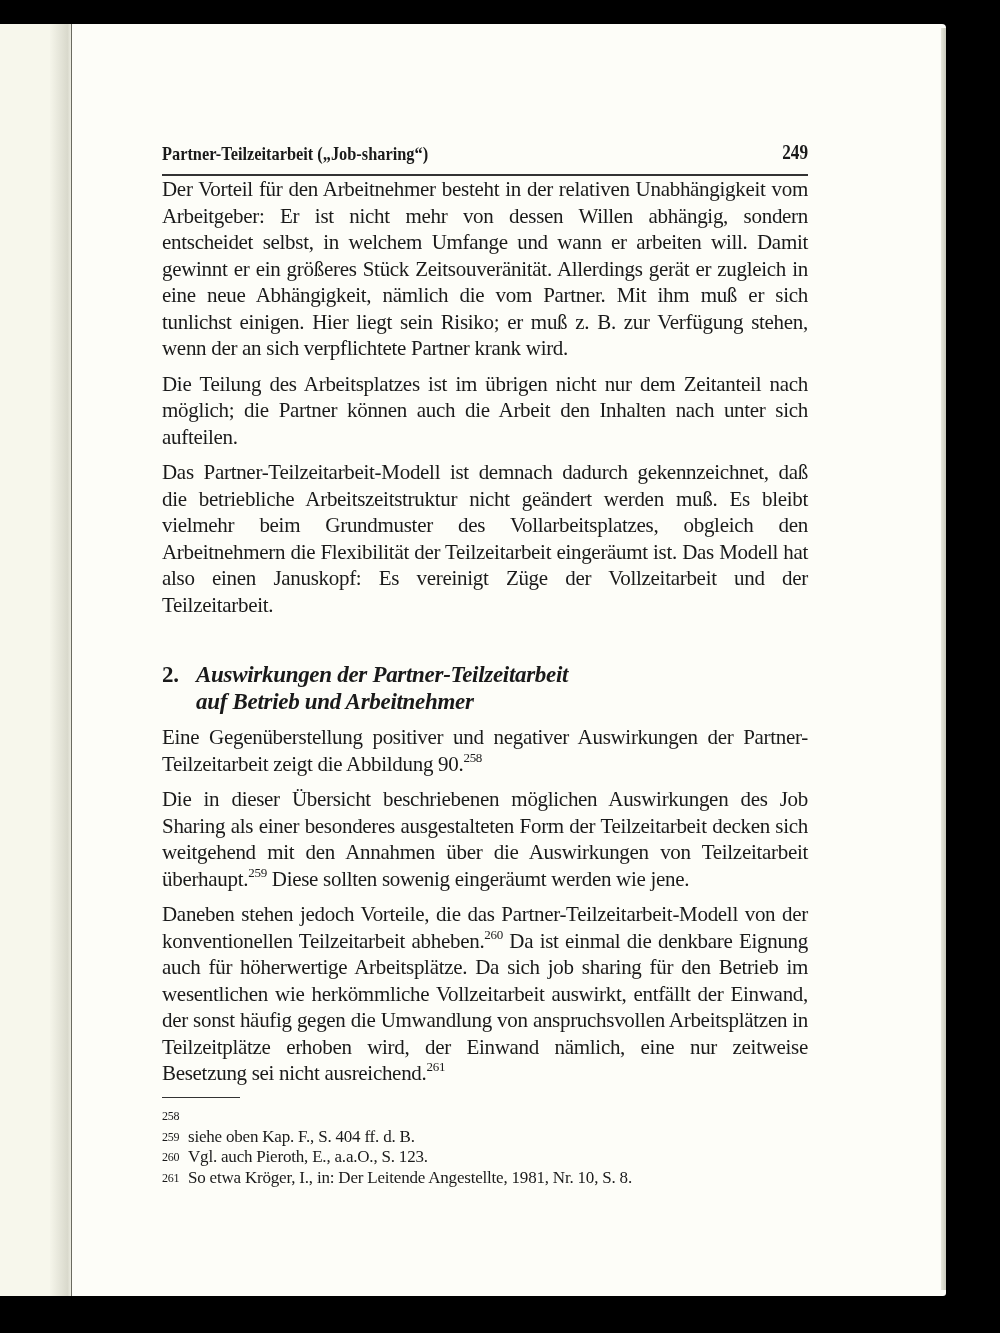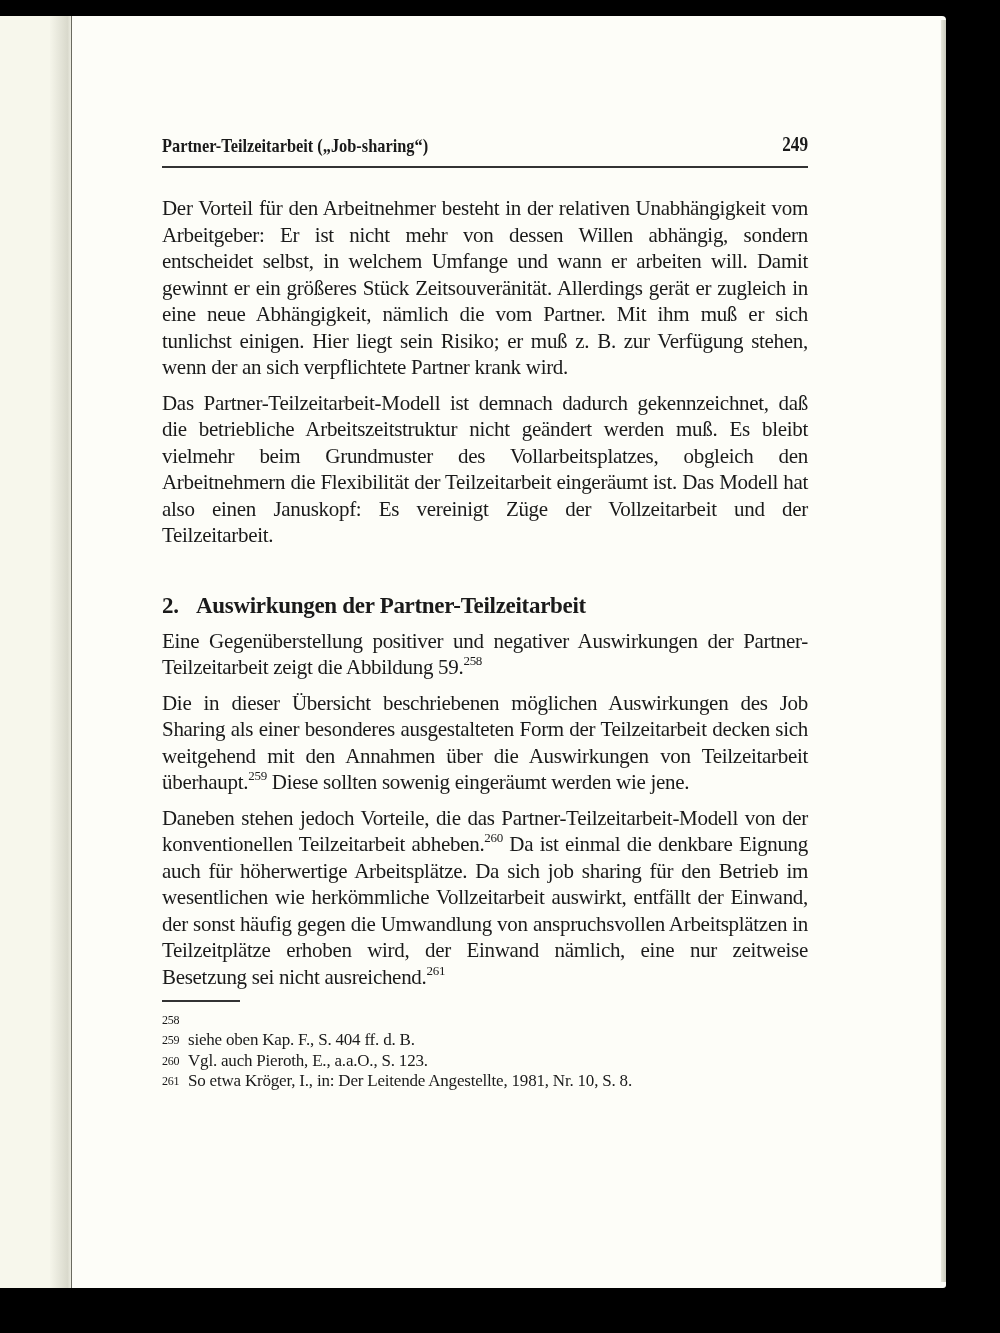--- a/index.html
+++ b/index.html
@@ -1,21 +1,21 @@
 <!DOCTYPE html>
 <html><head>
 <meta charset="utf-8">
 <style>
   html, body { margin: 0; padding: 0; }
   body {
     width: 1000px; height: 1333px; background: #000; position: relative; overflow: hidden;
     font-family: "Liberation Serif", "DejaVu Serif", serif; color: #1a1a1a;
   }
   .page {
-    position: absolute; left: 0; top: 16px; width: 946px; height: 1272px;
+    position: absolute; left: 0; top: 24px; width: 946px; height: 1272px;
     background: #fdfdf8;
     border-bottom-right-radius: 3px; border-top-right-radius: 4px;
   }
   .page-edge {
     position: absolute; right: 0; top: 4px; width: 5px; height: 1262px;
     background: linear-gradient(to right, #e8e8dc, #c9c9bc);
   }
   .gutter {
     position: absolute; left: 50px; top: 0; width: 22px; height: 100%;
     background: linear-gradient(to right, #f5f5ea, #d9d9cc 80%, #f2f2e8);
@@ -35,28 +35,28 @@
     transform: scaleX(0.86); transform-origin: left;
   }
   .page-number {
     position: absolute; right: 0; top: 17px; font-weight: bold; font-size: 20px;
     transform: scaleX(0.86); transform-origin: right;
   }
   p {
     margin: 0; font-size: 21px; line-height: 26.5px; text-align: justify;
     letter-spacing: -0.3px; word-spacing: 0px;
   }
-  .p1 { margin-top: 27px; }
+  .p1 { }
   .gap { margin-top: 9px; }
   .heading {
     margin-top: 43px; font-weight: bold; font-size: 23px; line-height: 27px;
     display: flex; letter-spacing: -0.3px;
   }
   .heading .num { width: 34px; flex: none; }
-  .heading .txt { flex: 1; }
+  .heading .txt { flex: 1; font-style: italic; }
   .after-heading { margin-top: 9px; }
   sup { font-size: 13px; line-height: 0; vertical-align: 9px; }
   .fn-rule { width: 78px; height: 1.5px; background: #333; margin-top: 10px; }
   .footnotes { margin-top: 8px; }
   .fn { font-size: 17px; line-height: 19.5px; display: flex; letter-spacing: -0.2px; }
   .fn .fnum { width: 26px; font-size: 12px; flex: none; padding-top: 1px; }
 </style>
 </head>
 <body>
 
@@ -66,30 +66,32 @@
   <div class="gutter-line"></div>
   <div class="page-edge"></div>
 
   <div class="content">
     <div class="running-head">
       <span class="running-title">Partner-Teilzeitarbeit („Job-sharing“)</span>
       <span class="page-number">249</span>
     </div>
 
     <p class="p1">Der Vorteil für den Arbeitnehmer besteht in der relativen Unabhängigkeit vom Arbeitgeber: Er ist nicht mehr von dessen Willen abhängig, sondern entscheidet selbst, in welchem Umfange und wann er arbeiten will. Damit gewinnt er ein größeres Stück Zeitsouveränität. Allerdings gerät er zugleich in eine neue Abhängigkeit, nämlich die vom Partner. Mit ihm muß er sich tunlichst einigen. Hier liegt sein Risiko; er muß z. B. zur Verfügung stehen, wenn der an sich verpflichtete Partner krank wird.</p>
+    <p class="gap">Die Teilung des Arbeitsplatzes ist im übrigen nicht nur dem Zeitanteil nach möglich; die Partner können auch die Arbeit den Inhalten nach unter sich aufteilen.</p>
     <p class="gap">Das Partner-Teilzeitarbeit-Modell ist demnach dadurch gekennzeichnet, daß die betriebliche Arbeitszeitstruktur nicht geändert werden muß. Es bleibt vielmehr beim Grundmuster des Vollarbeitsplatzes, obgleich den Arbeitnehmern die Flexibilität der Teilzeitarbeit eingeräumt ist. Das Modell hat also einen Januskopf: Es vereinigt Züge der Vollzeitarbeit und der Teilzeitarbeit.</p>
 
     <div class="heading">
       <span class="num">2.</span>
       <span class="txt">
         <span>Auswirkungen der Partner-Teilzeitarbeit</span><br>
+        <span>auf Betrieb und Arbeitnehmer</span>
       </span>
     </div>
 
-    <p class="after-heading"><span>Eine Gegenüberstellung positiver und negativer Auswirkungen der Partner-Teilzeitarbeit zeigt die Abbildung 59.</span><sup>258</sup></p>
+    <p class="after-heading"><span>Eine Gegenüberstellung positiver und negativer Auswirkungen der Partner-Teilzeitarbeit zeigt die Abbildung 90.</span><sup>258</sup></p>
 
     <p class="gap"><span>Die in dieser Übersicht beschriebenen möglichen Auswirkungen des Job Sharing als einer besonderes ausgestalteten Form der Teilzeitarbeit decken sich weitgehend mit den Annahmen über die Auswirkungen von Teilzeitarbeit überhaupt.</span><sup>259</sup><span> Diese sollten sowenig eingeräumt werden wie jene.</span></p>
 
     <p class="gap"><span>Daneben stehen jedoch Vorteile, die das Partner-Teilzeitarbeit-Modell von der konventionellen Teilzeitarbeit abheben.</span><sup>260</sup><span> Da ist einmal die denkbare Eignung auch für höherwertige Arbeitsplätze. Da sich job sharing für den Betrieb im wesentlichen wie herkömmliche Vollzeitarbeit auswirkt, entfällt der Einwand, der sonst häufig gegen die Umwandlung von anspruchsvollen Arbeitsplätzen in Teilzeitplätze erhoben wird, der Einwand nämlich, eine nur zeitweise Besetzung sei nicht ausreichend.</span><sup>261</sup></p>
 
     <div class="fn-rule"></div>
     <div class="footnotes">
       <div class="fn">
         <span class="fnum">258</span>
       </div>

